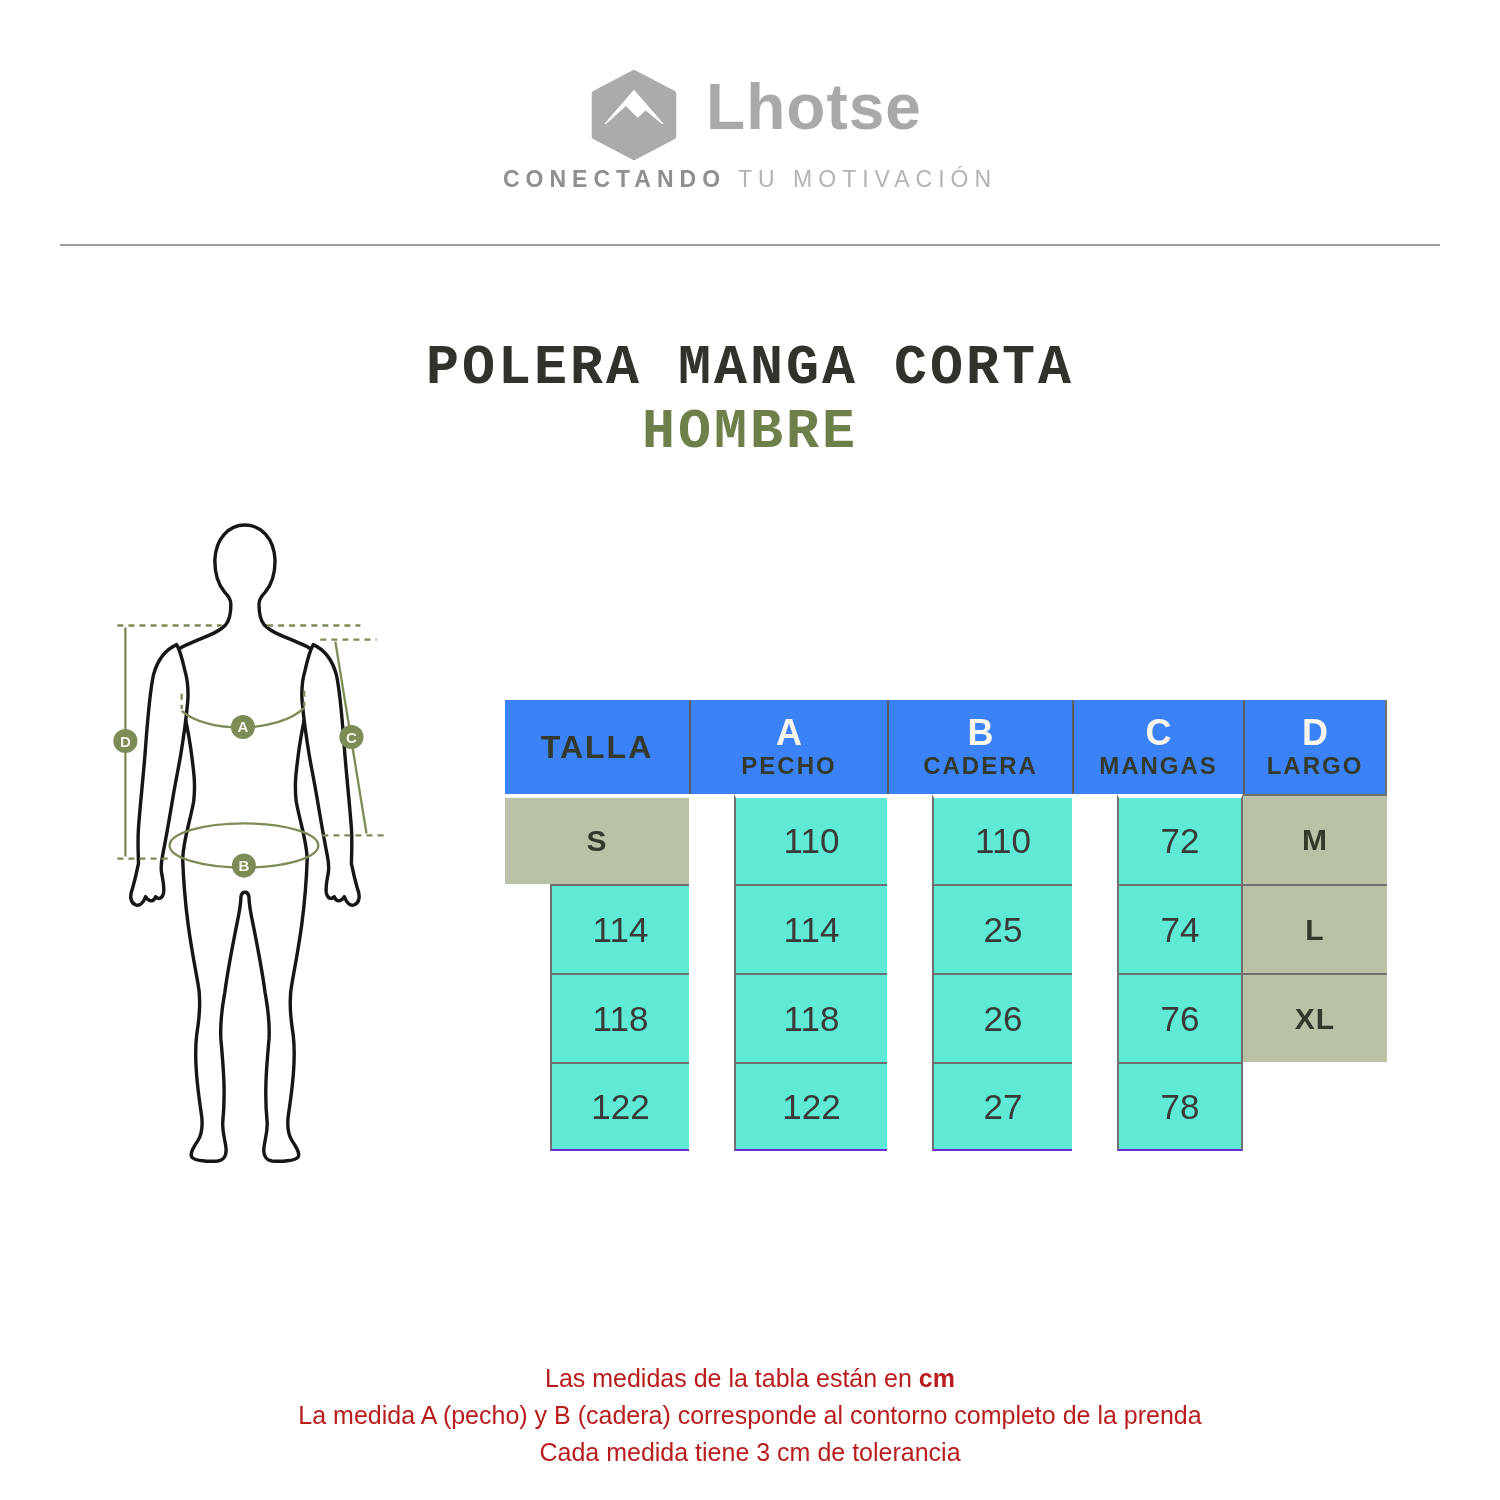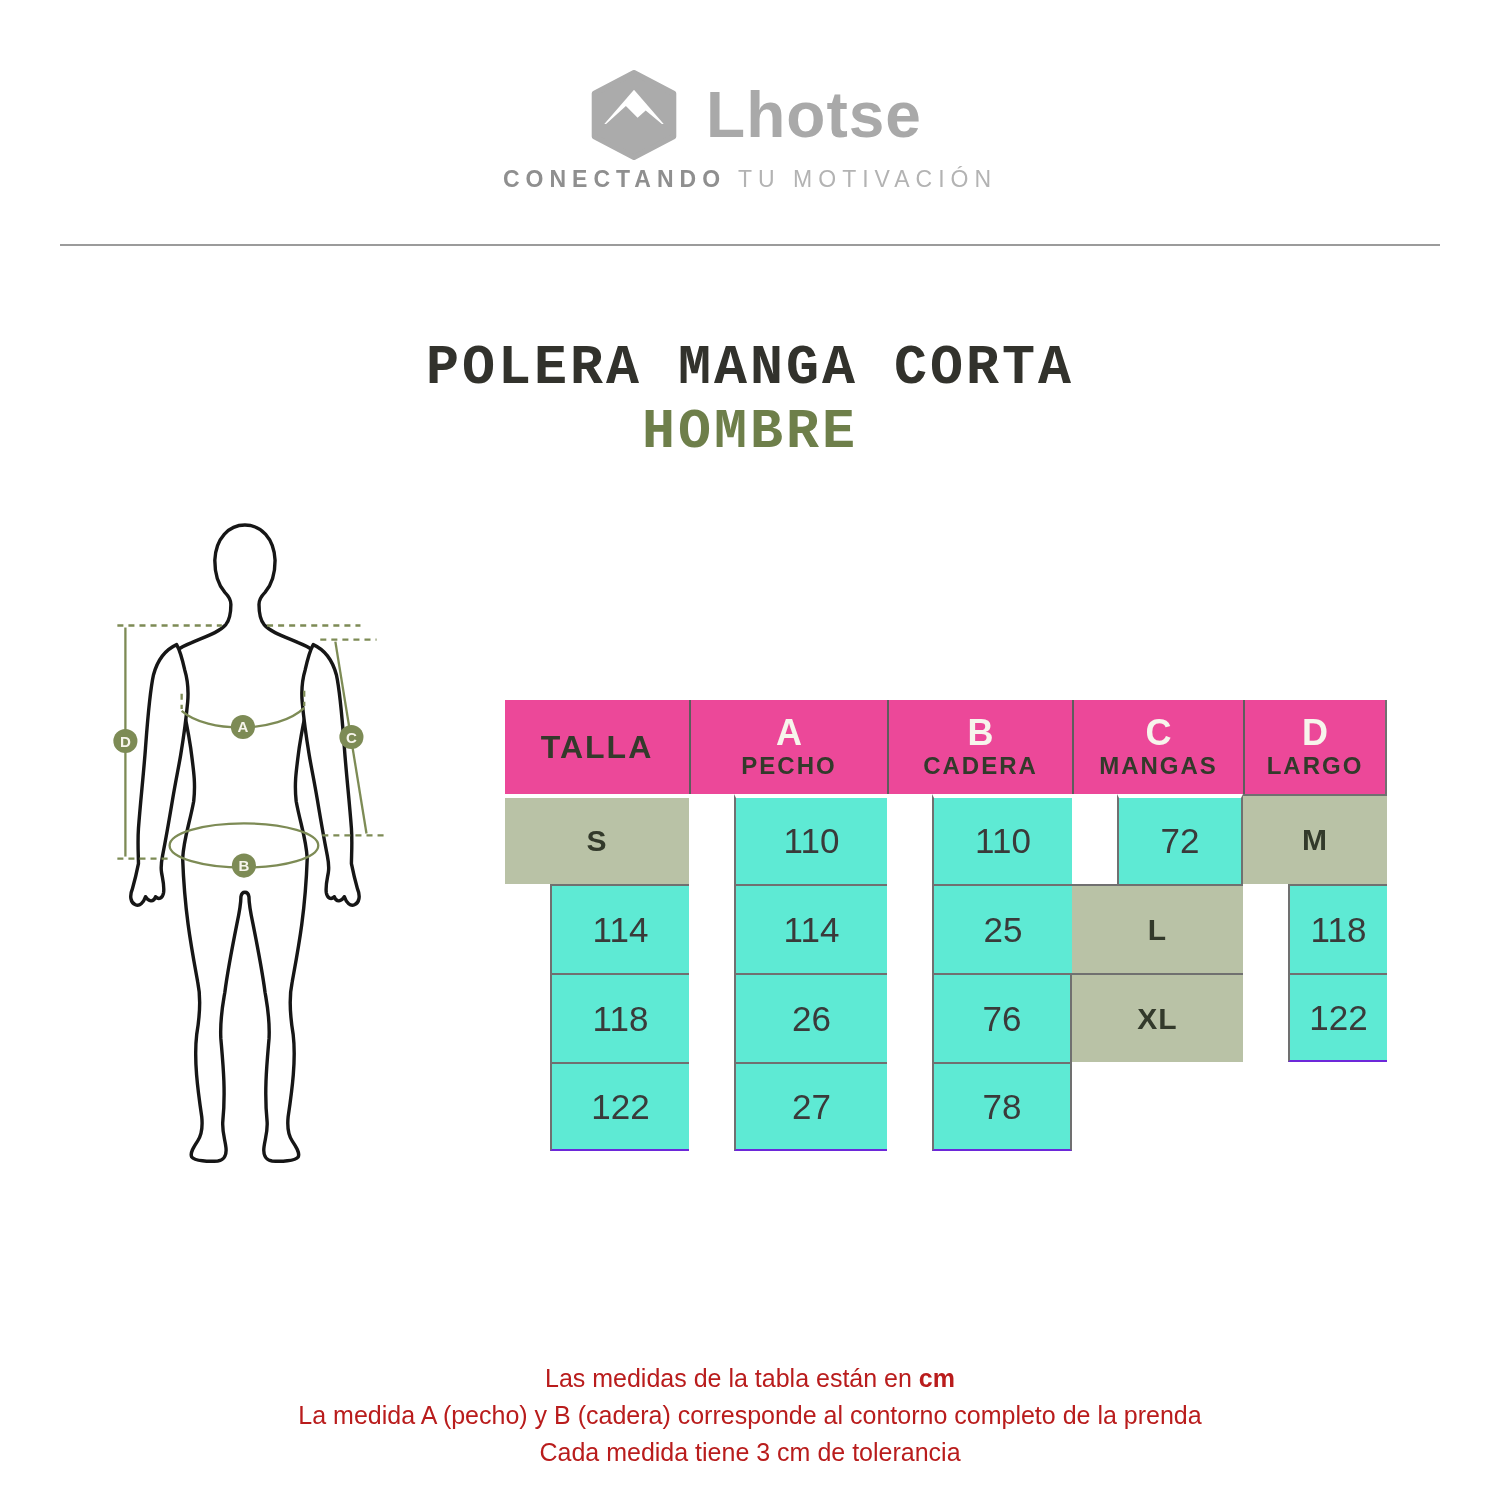--- a/index.html
+++ b/index.html
@@ -5,21 +5,21 @@
   * { box-sizing: border-box; }
   html,body { margin:0; padding:0; background:#ffffff; }
   .canvas {
     position:relative; width:1500px; height:1500px; background:#ffffff;
     font-family:"Liberation Sans", sans-serif; overflow:hidden;
   }
 
   
   .logo-block {
     position:absolute; top:70px; left:0; right:0;
-    display:flex; justify-content:center; align-items:center; gap:16px;
+    display:flex; justify-content:center; gap:16px;
   }
   .logo-word {
     font-size:64px; font-weight:700; color:#a9a9a9; letter-spacing:1px;
   }
   .tagline {
     position:absolute; top:166px; left:0; right:0; text-align:center;
     font-size:23px; letter-spacing:6px; color:#b3b3b3; font-weight:400;
   }
   .tagline .strong { font-weight:700; color:#8f8f8f; }
 
@@ -41,21 +41,21 @@
   .figure-svg { position:absolute; left:103px; top:512px; width:310px; height:663px; }
 
   
   .size-table {
     position:absolute; left:505px; top:700px; width:882px;
     display:grid;
     grid-template-columns:184px 198px 185px 171px 144px;
     grid-template-rows:94px 90px 89px 89px 89px;
   }
   .cell { display:flex; flex-direction:column; justify-content:center; align-items:center; }
-  .th { background:#ec4899; }
+  .th { background:#3b82f6; }
   .th.vline { border-left:2px solid #5d5d5d; }
   .th-size { font-size:32px; font-weight:700; letter-spacing:2px; color:#333a2b; }
   .th-letter { font-size:36px; font-weight:700; color:#f7f5ec; line-height:38px; }
   .th-label { font-size:24px; font-weight:700; letter-spacing:2px; color:#333a2b; line-height:28px; }
   .size-cell {
     background:#b9c2a6; font-size:30px; font-weight:700; letter-spacing:1px; color:#333a2b;
     border-top:4px solid #ffffff;
   }
   .size-cell.gray-top { border-top:2px solid #707070; }
   .val-cell {
@@ -196,20 +196,21 @@
 
     <div class="cell size-cell">S</div>
     <div class="cell val-cell white-top">110</div>
     <div class="cell val-cell white-top">110</div>
     <div class="cell val-cell white-top lastcol">72</div>
 
     <div class="cell size-cell gray-top">M</div>
     <div class="cell val-cell">114</div>
     <div class="cell val-cell">114</div>
     <div class="cell val-cell">25</div>
+    <div class="cell val-cell lastcol">74</div>
 
     <div class="cell size-cell gray-top">L</div>
     <div class="cell val-cell">118</div>
     <div class="cell val-cell">118</div>
     <div class="cell val-cell">26</div>
     <div class="cell val-cell lastcol">76</div>
 
     <div class="cell size-cell gray-top">XL</div>
     <div class="cell val-cell lastrow">122</div>
     <div class="cell val-cell lastrow">122</div>

